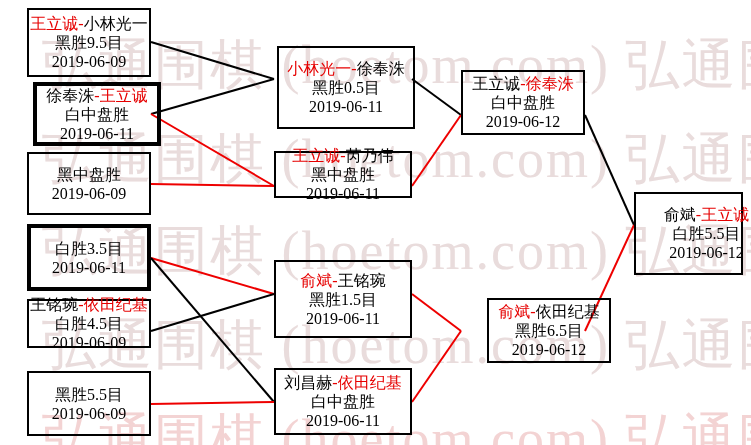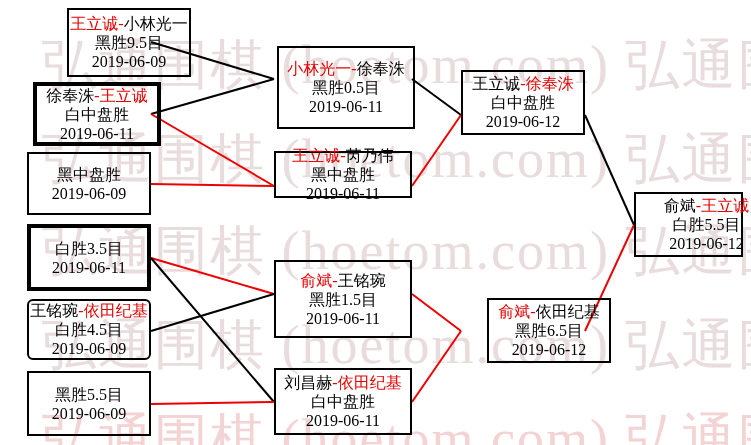--- a/index.html
+++ b/index.html
@@ -47,39 +47,39 @@
       <line x1="151" y1="258" x2="274" y2="402" stroke="#000000" stroke-width="2"></line>
       <line x1="151" y1="404" x2="274" y2="402" stroke="#ee0000" stroke-width="2"></line>
       <line x1="412" y1="79" x2="461" y2="115" stroke="#000000" stroke-width="2"></line>
       <line x1="412" y1="186" x2="461" y2="115" stroke="#ee0000" stroke-width="2"></line>
       <line x1="412" y1="294" x2="461" y2="331" stroke="#ee0000" stroke-width="2"></line>
       <line x1="412" y1="402" x2="461" y2="331" stroke="#ee0000" stroke-width="2"></line>
       <line x1="585" y1="115" x2="634" y2="225" stroke="#000000" stroke-width="2"></line>
       <line x1="585" y1="331" x2="634" y2="225" stroke="#ee0000" stroke-width="2"></line>
     </svg>
   <div id="boxes-layer">
-      <div class="match" style="left: 27px; top: 8px; width: 124px; height: 69px; margin-left: 40px;">
+      <div class="match" style="left: 27px; top: 8px; width: 124px; height: 69px;">
         <div class="row"><span style="color: rgb(230, 0, 0);">王立诚</span><span style="color: rgb(230, 0, 0);">-</span><span>小林光一</span></div>
         <div class="row">黑胜9.5目</div>
         <div class="row">2019-06-09</div>
       </div>
       <div class="match bold" style="left: 33px; top: 82px; width: 128px; height: 64px;">
         <div class="row"><span>徐奉洙</span><span style="color: rgb(230, 0, 0);">-</span><span style="color: rgb(230, 0, 0);">王立诚</span></div>
         <div class="row">白中盘胜</div>
         <div class="row">2019-06-11</div>
       </div>
       <div class="match" style="left: 27px; top: 152px; width: 124px; height: 63px;">
         <div class="row">黑中盘胜</div>
         <div class="row">2019-06-09</div>
       </div>
       <div class="match bold" style="left: 27px; top: 224px; width: 124px; height: 67px;">
         <div class="row">白胜3.5目</div>
         <div class="row">2019-06-11</div>
       </div>
-      <div class="match" style="left: 27px; top: 299px; width: 124px; height: 61px; border-radius: 6px;">
+      <div class="match" style="left: 27px; top: 299px; width: 124px; height: 49px;">
         <div class="row"><span>王铭琬</span><span style="color: rgb(230, 0, 0);">-</span><span style="color: rgb(230, 0, 0);">依田纪基</span></div>
         <div class="row">白胜4.5目</div>
         <div class="row">2019-06-09</div>
       </div>
       <div class="match" style="left: 27px; top: 371px; width: 124px; height: 65px;">
         <div class="row">黑胜5.5目</div>
         <div class="row">2019-06-09</div>
       </div>
       <div class="match" style="left: 277px; top: 46px; width: 138px; height: 83px;">
         <div class="row"><span style="color: rgb(230, 0, 0);">小林光一</span><span style="color: rgb(230, 0, 0);">-</span><span>徐奉洙</span></div>
@@ -104,19 +104,19 @@
       <div class="match" style="left: 461px; top: 70px; width: 124px; height: 65px;">
         <div class="row"><span>王立诚</span><span style="color: rgb(230, 0, 0);">-</span><span style="color: rgb(230, 0, 0);">徐奉洙</span></div>
         <div class="row">白中盘胜</div>
         <div class="row">2019-06-12</div>
       </div>
       <div class="match" style="left: 461px; top: 298px; width: 124px; height: 65px; margin-left: 26px;">
         <div class="row"><span style="color: rgb(230, 0, 0);">俞斌</span><span style="color: rgb(230, 0, 0);">-</span><span>依田纪基</span></div>
         <div class="row">黑胜6.5目</div>
         <div class="row">2019-06-12</div>
       </div>
-      <div class="match" style="left: 634px; top: 192px; width: 109px; height: 65px; padding-left: 36px;">
+      <div class="match" style="left: 634px; top: 192px; width: 109px; height: 83px; padding-left: 36px;">
         <div class="row"><span>俞斌</span><span style="color: rgb(230, 0, 0);">-</span><span style="color: rgb(230, 0, 0);">王立诚</span></div>
         <div class="row">白胜5.5目</div>
         <div class="row">2019-06-12</div>
       </div>
     </div>
 </div>
 
 </body></html>

